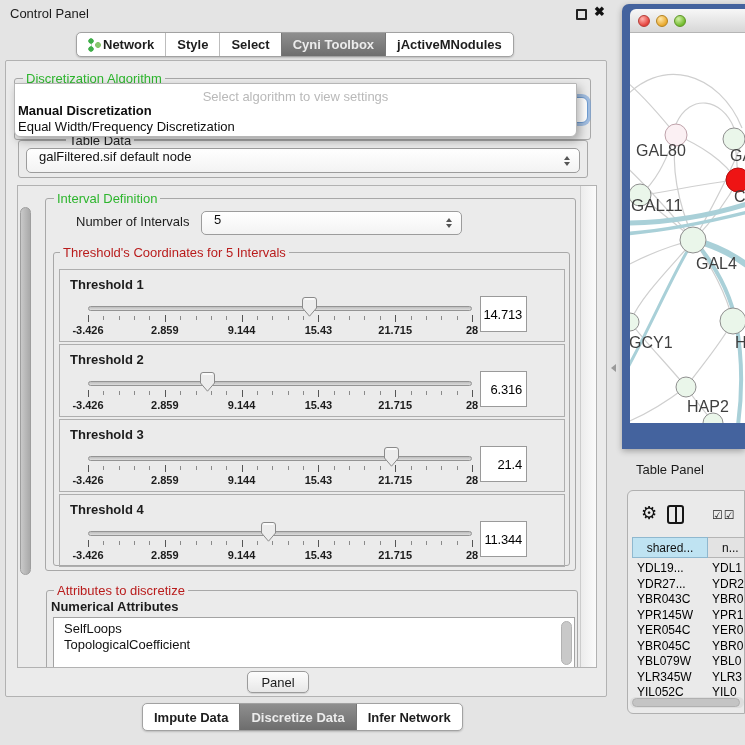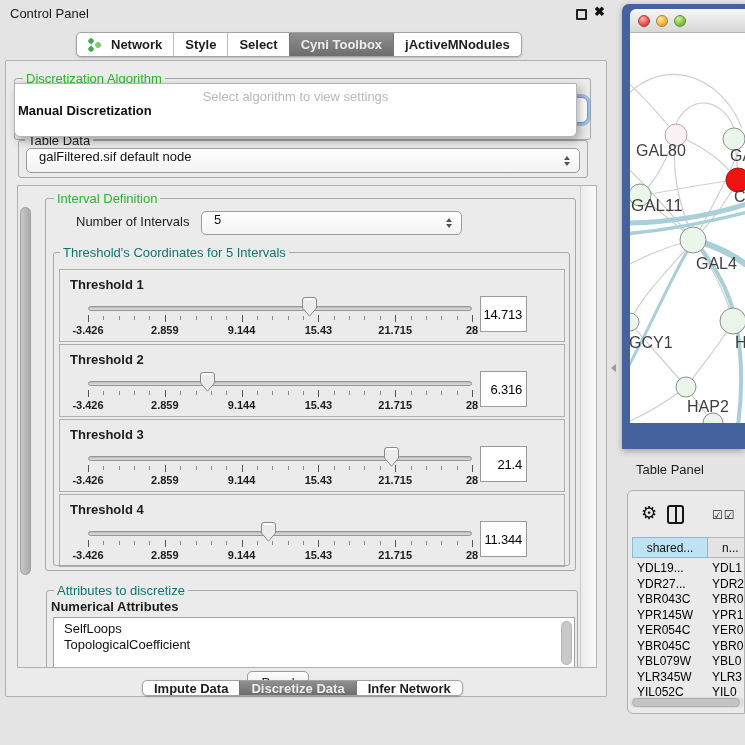--- a/index.html
+++ b/index.html
@@ -10,38 +10,38 @@
 
   
   #cp-title{left:10px;top:6px;font-size:13px;color:#1b1b1b}
   #float-ic{left:576px;top:9px;width:11px;height:11px;border:2px solid #222;border-radius:1px}
   #close-ic{left:594px;top:4px;font-size:13px;font-weight:bold;color:#111}
   #close-ic::before{content:"✖"}
 
   
   .segbar{position:absolute;display:flex;height:25px;background:#fff;border:1px solid #a2a2a2;
           border-radius:5px;box-shadow:0 1px 2px rgba(0,0,0,.18);overflow:hidden}
-  .seg{display:flex;align-items:center;gap:10px;padding:0 11px;font-size:13px;font-weight:600;
+  .seg{display:flex;align-items:center;gap:2px;padding:0 11px;font-size:13px;font-weight:600;
        color:#1d1d1d;border-left:1px solid #bdbdbd;white-space:nowrap}
   .seg:first-child{border-left:none}
   .seg.sel{background:linear-gradient(#8f8f8f,#6d6d6d);color:#ececec;border-left-color:#777}
   .seg.sel+.seg{border-left-color:#777}
   .net-icon{width:13px;height:14px;display:inline-block;background:
      radial-gradient(circle at 3px 3px,#3fae49 0 2.4px,transparent 3px),
      radial-gradient(circle at 3px 11px,#3fae49 0 2.4px,transparent 3px),
      radial-gradient(circle at 10px 7px,#86c76d 0 2.6px,transparent 3.2px),
      linear-gradient(#b9d9b9,#b9d9b9) 3px 3px/1px 8px no-repeat}
 
   
   #main-panel{left:5px;top:60px;width:602px;height:637px;background:#ebebeb;
               border:1px solid #b2b2b2;border-radius:2px}
   .group{position:absolute;border:1px solid #a8a8a8;border-radius:3px}
   .glabel{position:absolute;top:-8px;left:8px;background:#ebebeb;padding:0 3px;
           font-size:13px;line-height:15px;white-space:nowrap}
-  .green{color:#2db52d}.blue{color:#0f766e}.dark{color:#222;}
+  .green{color:#2db52d}.blue{color:#b91c1c}.dark{color:#222;margin-left:41px;}
 
   #alg-group{left:14px;top:78px;width:577px;height:62px}
   #alg-combo{left:24px;top:97px;width:564px;height:26px;background:#fff;border:1px solid #6f9cd1;
              border-radius:6px;box-shadow:0 0 0 3px rgba(112,158,216,.6)}
   #alg-popup{left:14px;top:83px;width:563px;height:54px;background:#fff;border:1px solid #b6b6b6;
              border-radius:1px 1px 6px 6px;box-shadow:3px 4px 10px rgba(0,0,0,.30);z-index:6}
   #alg-ph{position:absolute;top:5px;left:0;width:100%;text-align:center;font-size:13px;color:#b9b9b9}
   .opt{position:absolute;left:3px;font-size:13px;color:#0d0d0d;white-space:nowrap}
   #opt-0{top:19px;font-weight:bold}
   #opt-1{top:35px}
@@ -163,20 +163,21 @@
 
   <div class="abs" id="main-panel"></div>
 
   <div class="group" id="alg-group">
     <span class="glabel green">Discretization Algorithm</span>
   </div>
   <div class="abs" id="alg-combo"></div>
   <div class="abs" id="alg-popup">
     <div id="alg-ph">Select algorithm to view settings</div>
     <div class="opt" id="opt-0">Manual Discretization</div>
+    <div class="opt" id="opt-1">Equal Width/Frequency Discretization</div>
   </div>
 
   <div class="group" id="td-group">
     <span class="glabel dark" style="left:6px">Table Data</span>
   </div>
   <div class="combo" id="td-combo">
     <span>galFiltered.sif default node</span>
     <span class="spin">
         <i class="up"></i>
         <i class="dn"></i>
@@ -387,21 +388,21 @@
       <div class="attritem">SelfLoops</div>
           <div class="attritem">TopologicalCoefficient</div>
         </div>
     </div>
     <div id="vsb-track"></div>
     <div id="vsb-thumb"></div>
   </div>
 
   <div class="abs" id="apply-btn">Panel</div>
 
-  <div class="segbar" id="bottom-tabs" style="left:142px;top:680px;height:16px">
+  <div class="segbar" id="bottom-tabs" style="left:142px;top:703px;height:28px">
       <div class="seg">
         <span>Impute Data</span>
       </div>
       <div class="seg sel">
         <span>Discretize Data</span>
       </div>
       <div class="seg">
         <span>Infer Network</span>
       </div>
     </div>

